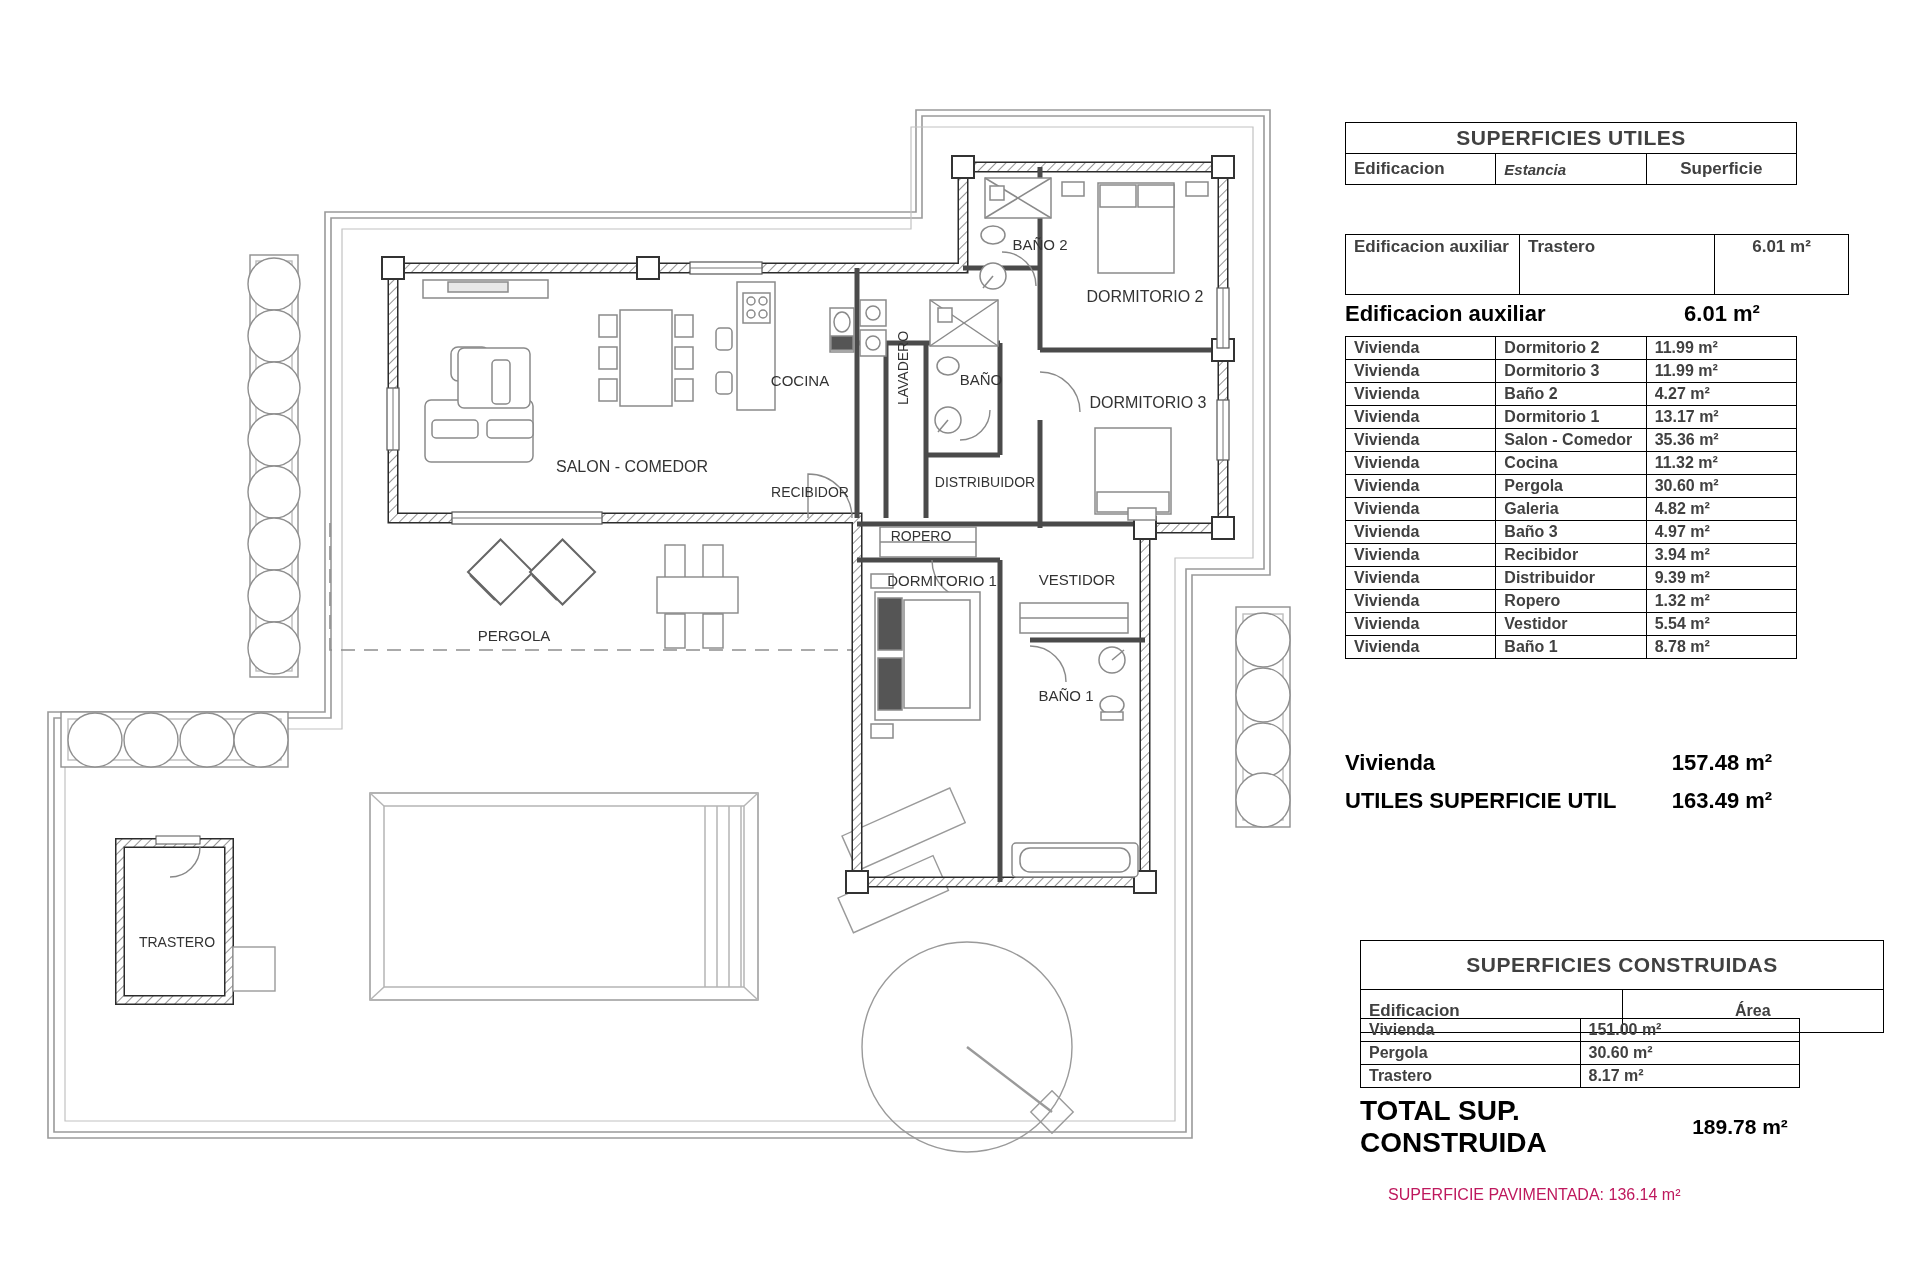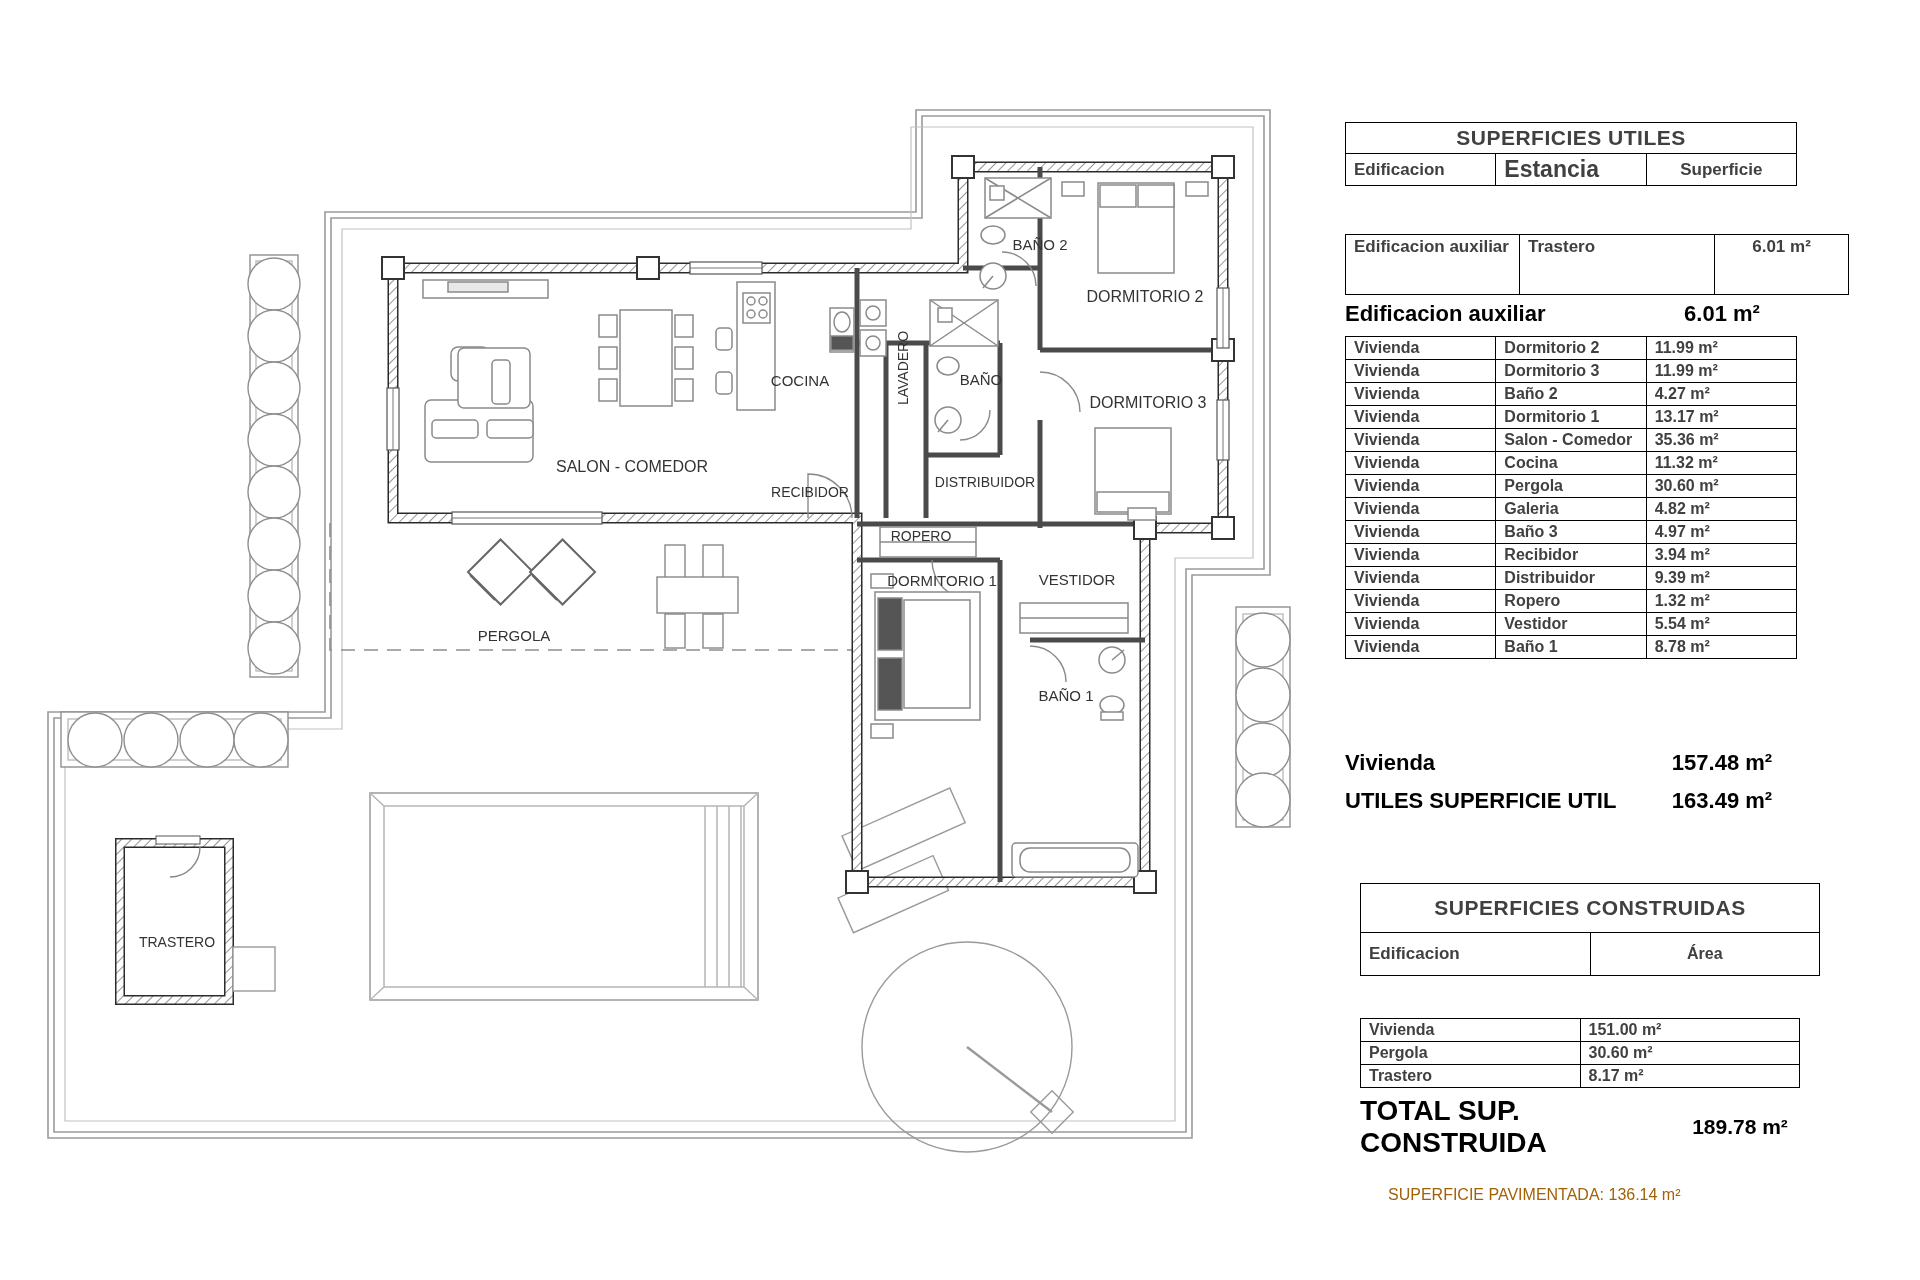--- a/index.html
+++ b/index.html
@@ -7,31 +7,31 @@
         font-family:"Liberation Sans",sans-serif;color:#000;}
   #plan-svg{position:absolute;left:0;top:0;}
 
   
   .tbl{position:absolute;border-collapse:collapse;table-layout:fixed;}
   .tbl td,.tbl th{border:1.5px solid #000;font-weight:bold;color:#404040;
       padding:2px 8px;overflow:hidden;white-space:nowrap;}
   .tbl .title{font-size:21px;text-align:center;letter-spacing:.5px;height:44px;}
   .tbl .hdr{font-size:19px;height:38px;}
   #t1 td.c0{width:157px;text-align:left;font-size:17px;}
-  #t1 td.c1{width:178px;text-align:left;font-size:23px;}
+  #t1 td.c1{width:178px;text-align:left;font-size:15px;font-style:italic;}
   #t1 td.c2{width:117px;text-align:center;font-size:17px;}
   #t1 tbody td{height:26px;}
   .subtotal,.totalline{position:absolute;display:flex;align-items:center;font-weight:bold;}
   .subtotal .lbl,.totalline .lbl{flex:1;font-size:22px;}
   .subtotal .val,.totalline .val{width:150px;text-align:center;font-size:22px;}
   #t2 td.c0{width:342px;text-align:left;font-size:17px;}
   #t2 td.c1{width:98px;text-align:center;font-size:16px;}
   #t2 .hdr{text-align:center;}
   .auxcell{white-space:normal !important;vertical-align:top;line-height:1.2;}
-  .footnote{position:absolute;font-size:16px;font-weight:normal;color:#a16207;}
+  .footnote{position:absolute;font-size:16px;font-weight:normal;color:#be185d;}
 </style>
 </head>
 <body>
 
 <div id="page">
 
 <svg id="plan-svg" width="1920" height="1280" viewBox="0 0 1920 1280">
   <defs>
     <pattern id="hatch" patternUnits="userSpaceOnUse" width="7" height="7" patternTransform="rotate(45)">
       <rect width="7" height="7" fill="#fff"></rect>
@@ -403,21 +403,21 @@
 
 <div class="subtotal" style="left:1345px;top:744px;width:452px;height:38px;">
   <span class="lbl">Vivienda</span>
   <span class="val">157.48 m²</span>
 </div>
 <div class="totalline" style="left:1345px;top:782px;width:452px;height:38px;">
   <span class="lbl">UTILES SUPERFICIE UTIL</span>
   <span class="val">163.49 m²</span>
 </div>
 
-<table class="tbl" id="t2" style="left:1360px;top:883px;width:460px;">
+<table class="tbl" id="t2" style="left:1360px;top:940px;width:524px;">
   <tbody>
         <tr>
           <td class="title" colspan="2">SUPERFICIES CONSTRUIDAS</td>
         </tr>
   <tr>
     <td class="hdr c0">Edificacion</td>
     <td class="hdr c1">Área</td>
   </tr>
 </tbody>
     </table>

